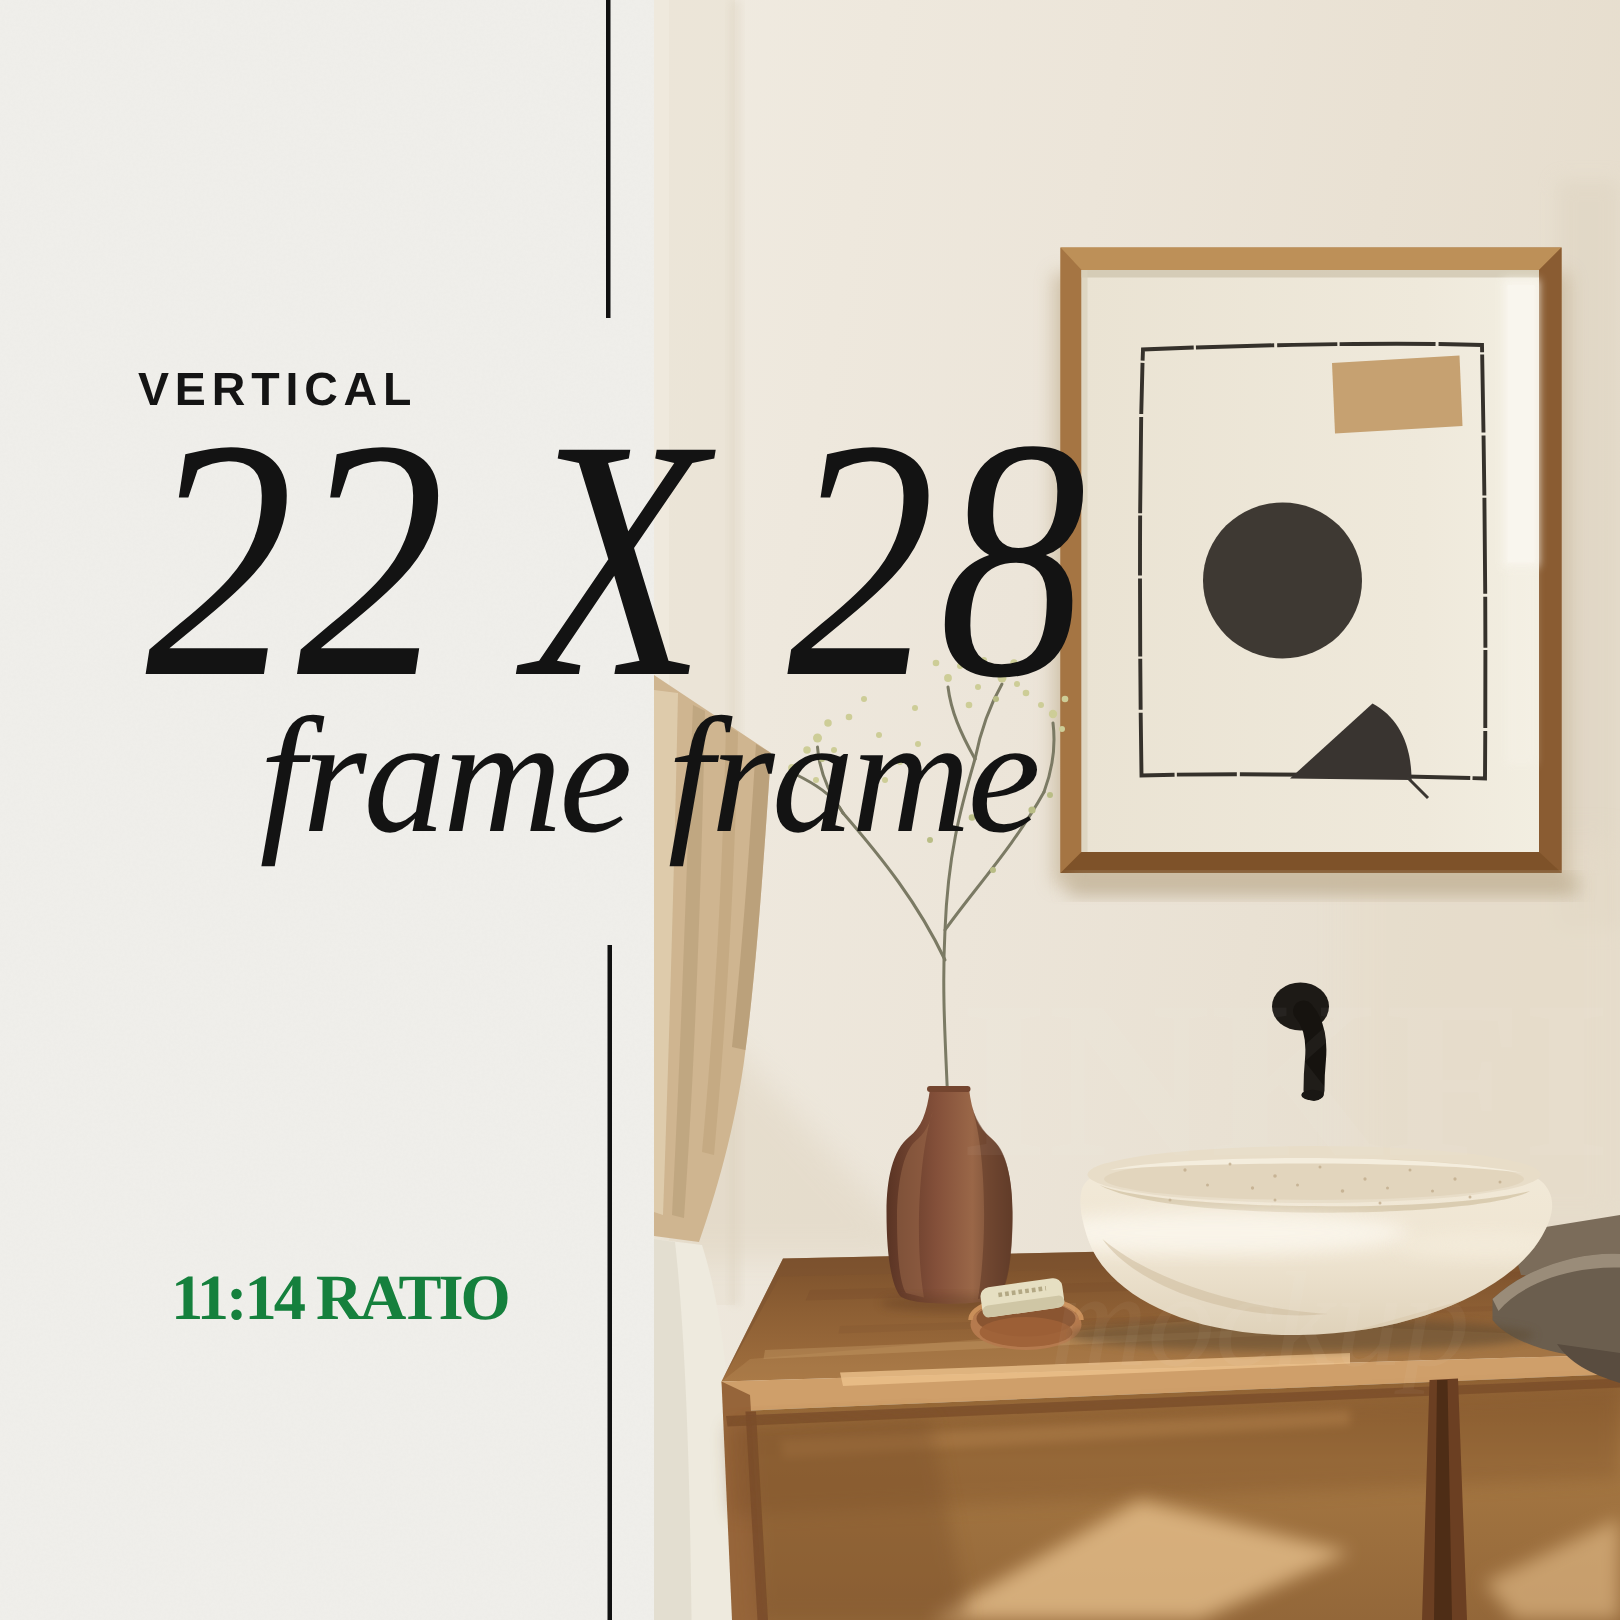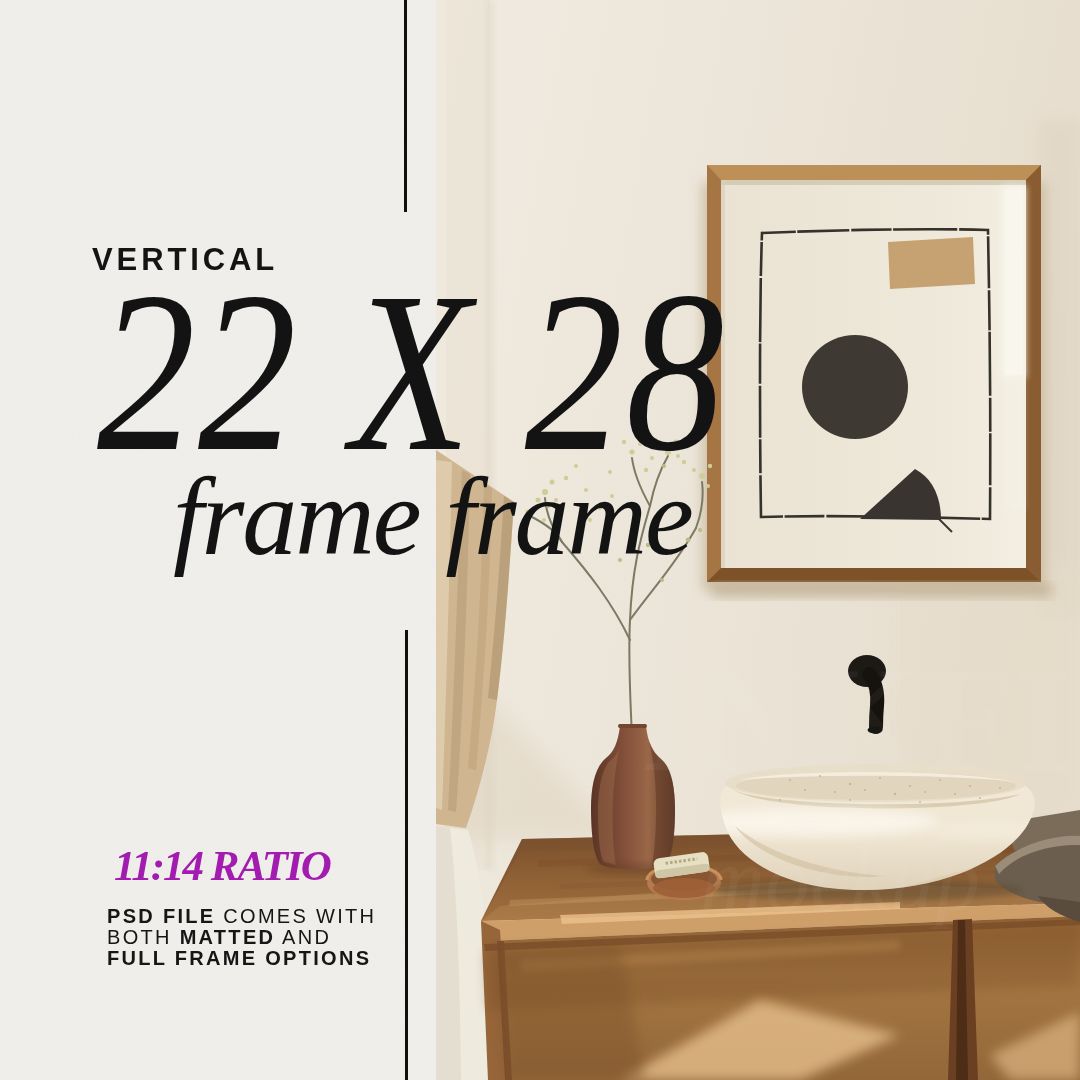--- a/index.html
+++ b/index.html
@@ -4,21 +4,21 @@
 html,body{margin:0;padding:0;width:1080px;height:1080px;overflow:hidden;background:#f0eeea}
 #stage{position:relative;width:1080px;height:1080px;font-family:"Liberation Sans",sans-serif}
 .abs{position:absolute}
 #panel{left:0;top:0;width:436px;height:1080px;background:#f0efeb}
 #photo{left:436px;top:0;width:644px;height:1080px}
 #vline1{left:404px;top:0;width:3px;height:212px;background:#101010}
 #vline2{left:405px;top:630px;width:3px;height:450px;background:#101010}
 #vertical{left:92px;top:242px;font-size:31px;letter-spacing:3.9px;color:#141414;font-weight:700}
 #big{left:97px;top:258px;letter-spacing:2.4px;transform:scaleY(1.16);transform-origin:top left;font-family:"Liberation Serif",serif;font-style:italic;font-size:197px;line-height:1;color:#131313;white-space:nowrap}
 #fm{left:173px;top:462px;letter-spacing:-2px;font-family:"Liberation Serif",serif;font-style:italic;font-size:110px;line-height:1;color:#131313;white-space:nowrap}
-#ratio{left:114px;top:841px;font-family:"Liberation Serif",serif;font-style:italic;font-weight:bold;font-size:43px;letter-spacing:-2px;color:#a21caf;white-space:nowrap}
+#ratio{left:114px;top:841px;font-family:"Liberation Serif",serif;font-weight:bold;font-size:43px;letter-spacing:-2px;color:#15803d;white-space:nowrap}
 #small{left:107px;top:906px;font-size:20px;line-height:20.8px;letter-spacing:2.3px;color:#161616;white-space:nowrap}
 #small b{font-weight:bold}
 </style></head>
 <body>
 <div id="stage">
 
 <div class="abs" id="panel"></div>
 
 <svg class="abs" id="photo" viewBox="436 0 644 1080" width="644" height="1080">
 <defs>
@@ -282,13 +282,12 @@
 <div class="abs" id="vline2"></div>
 
 <div class="abs" id="vertical">VERTICAL</div>
 
 <div class="abs" id="big">22 X 28</div>
 
 <div class="abs" id="fm">frame frame</div>
 
 <div class="abs" id="ratio">11:14 RATIO</div>
 
-<div class="abs" id="small"><b>PSD FILE</b> COMES WITH<br>BOTH <b>MATTED</b> AND<br><b>FULL FRAME OPTIONS</b></div>
 </div>
 </body></html>

